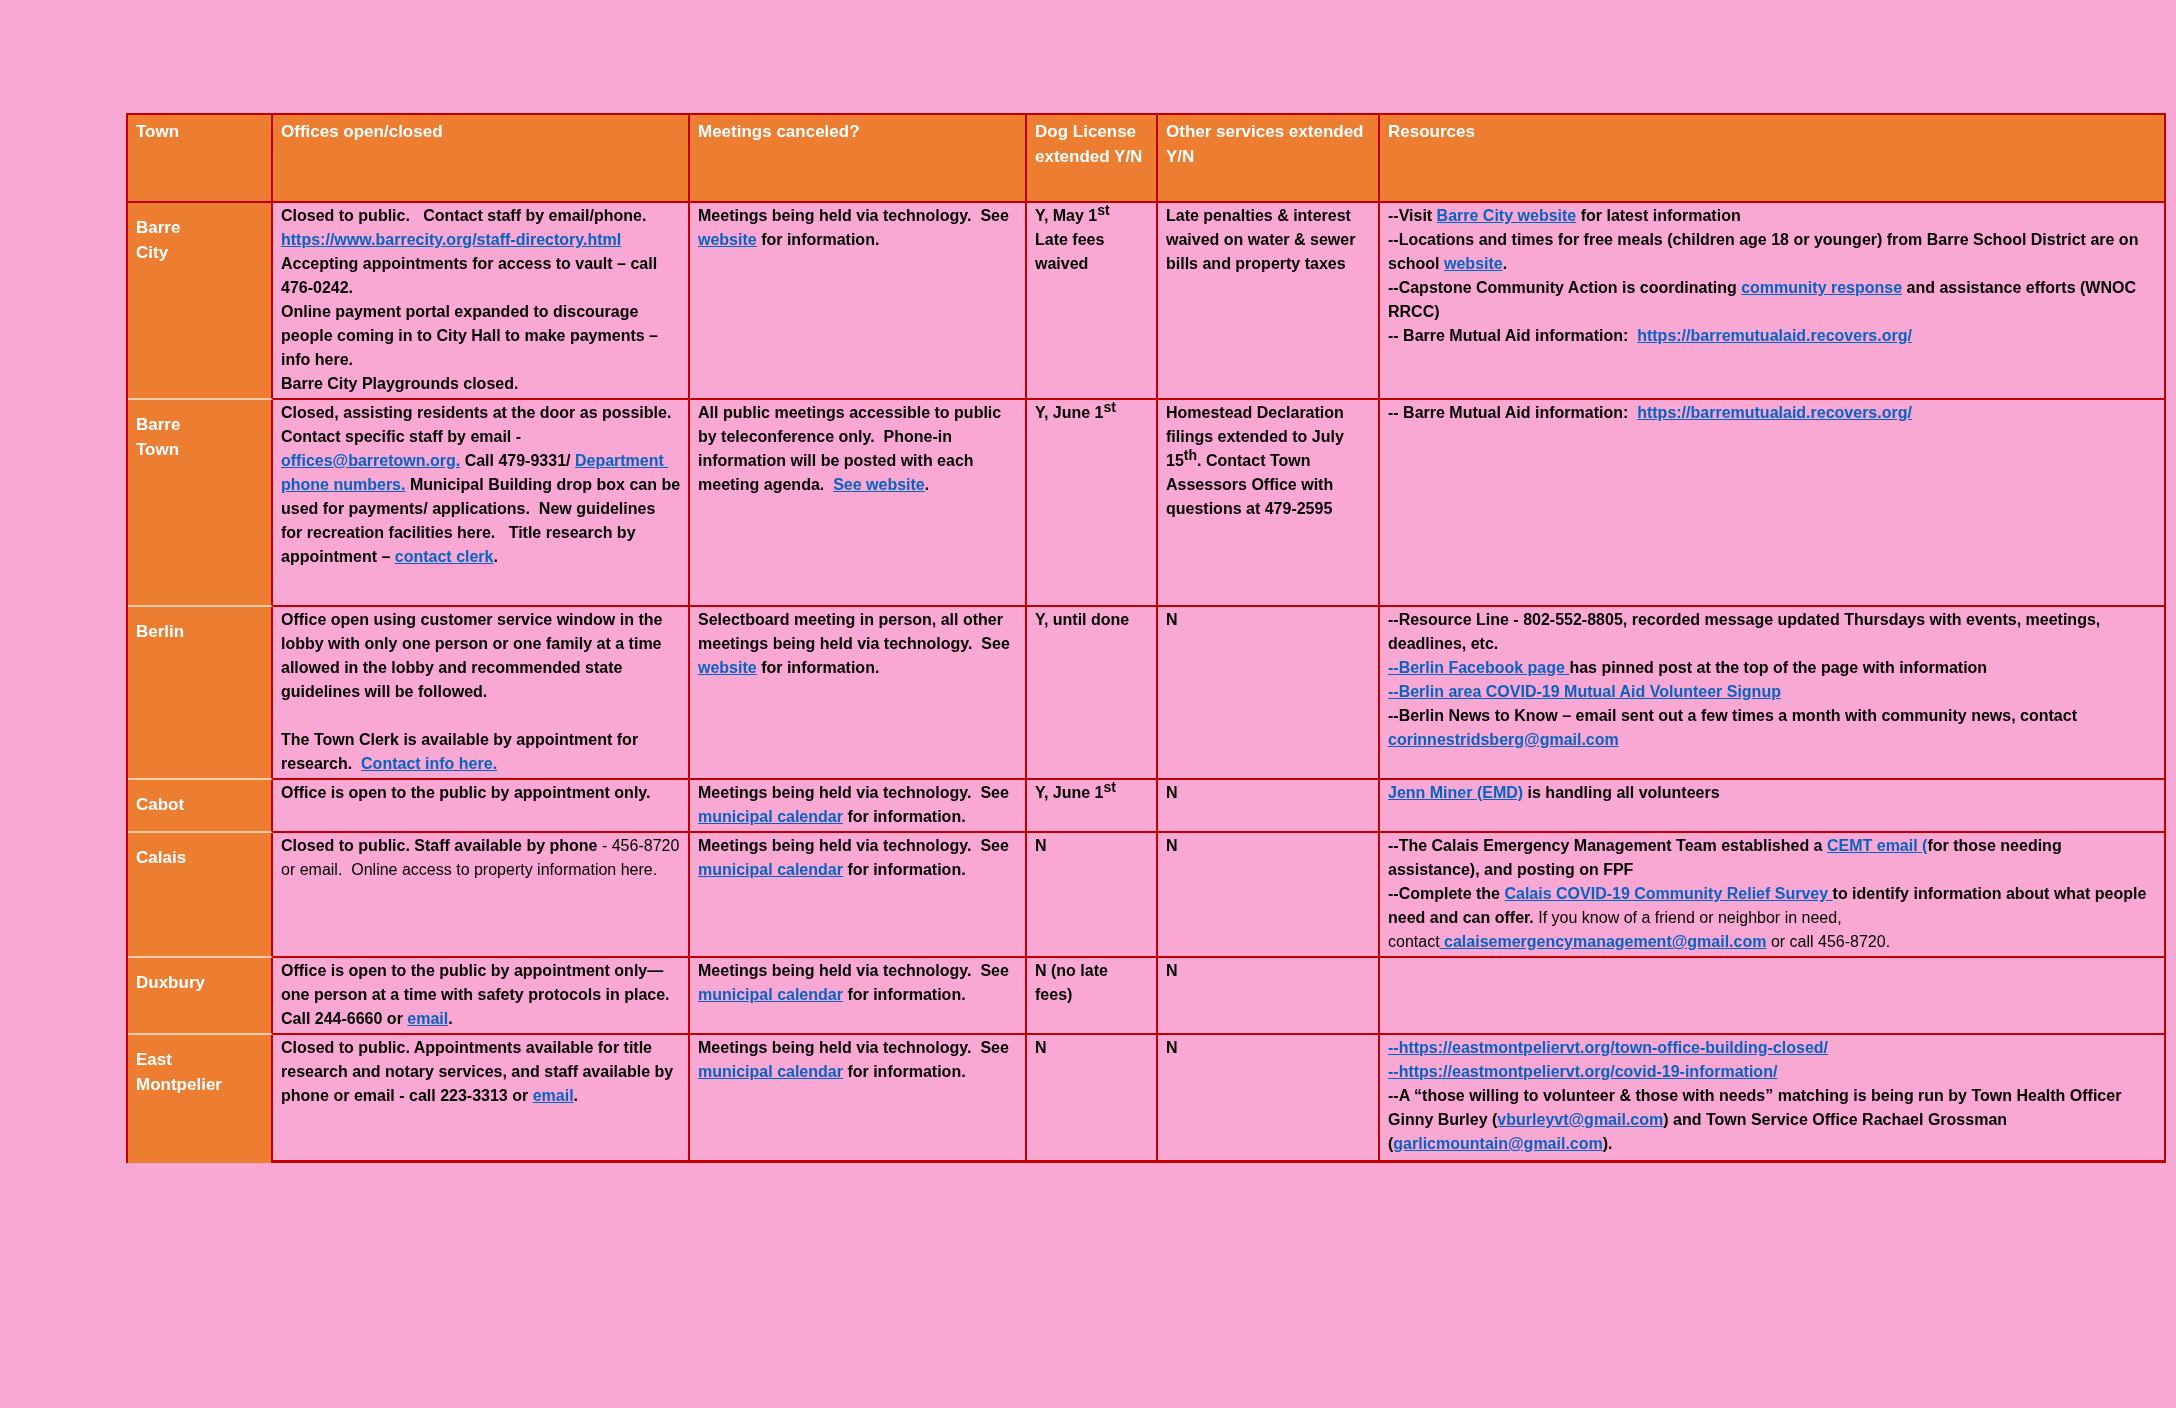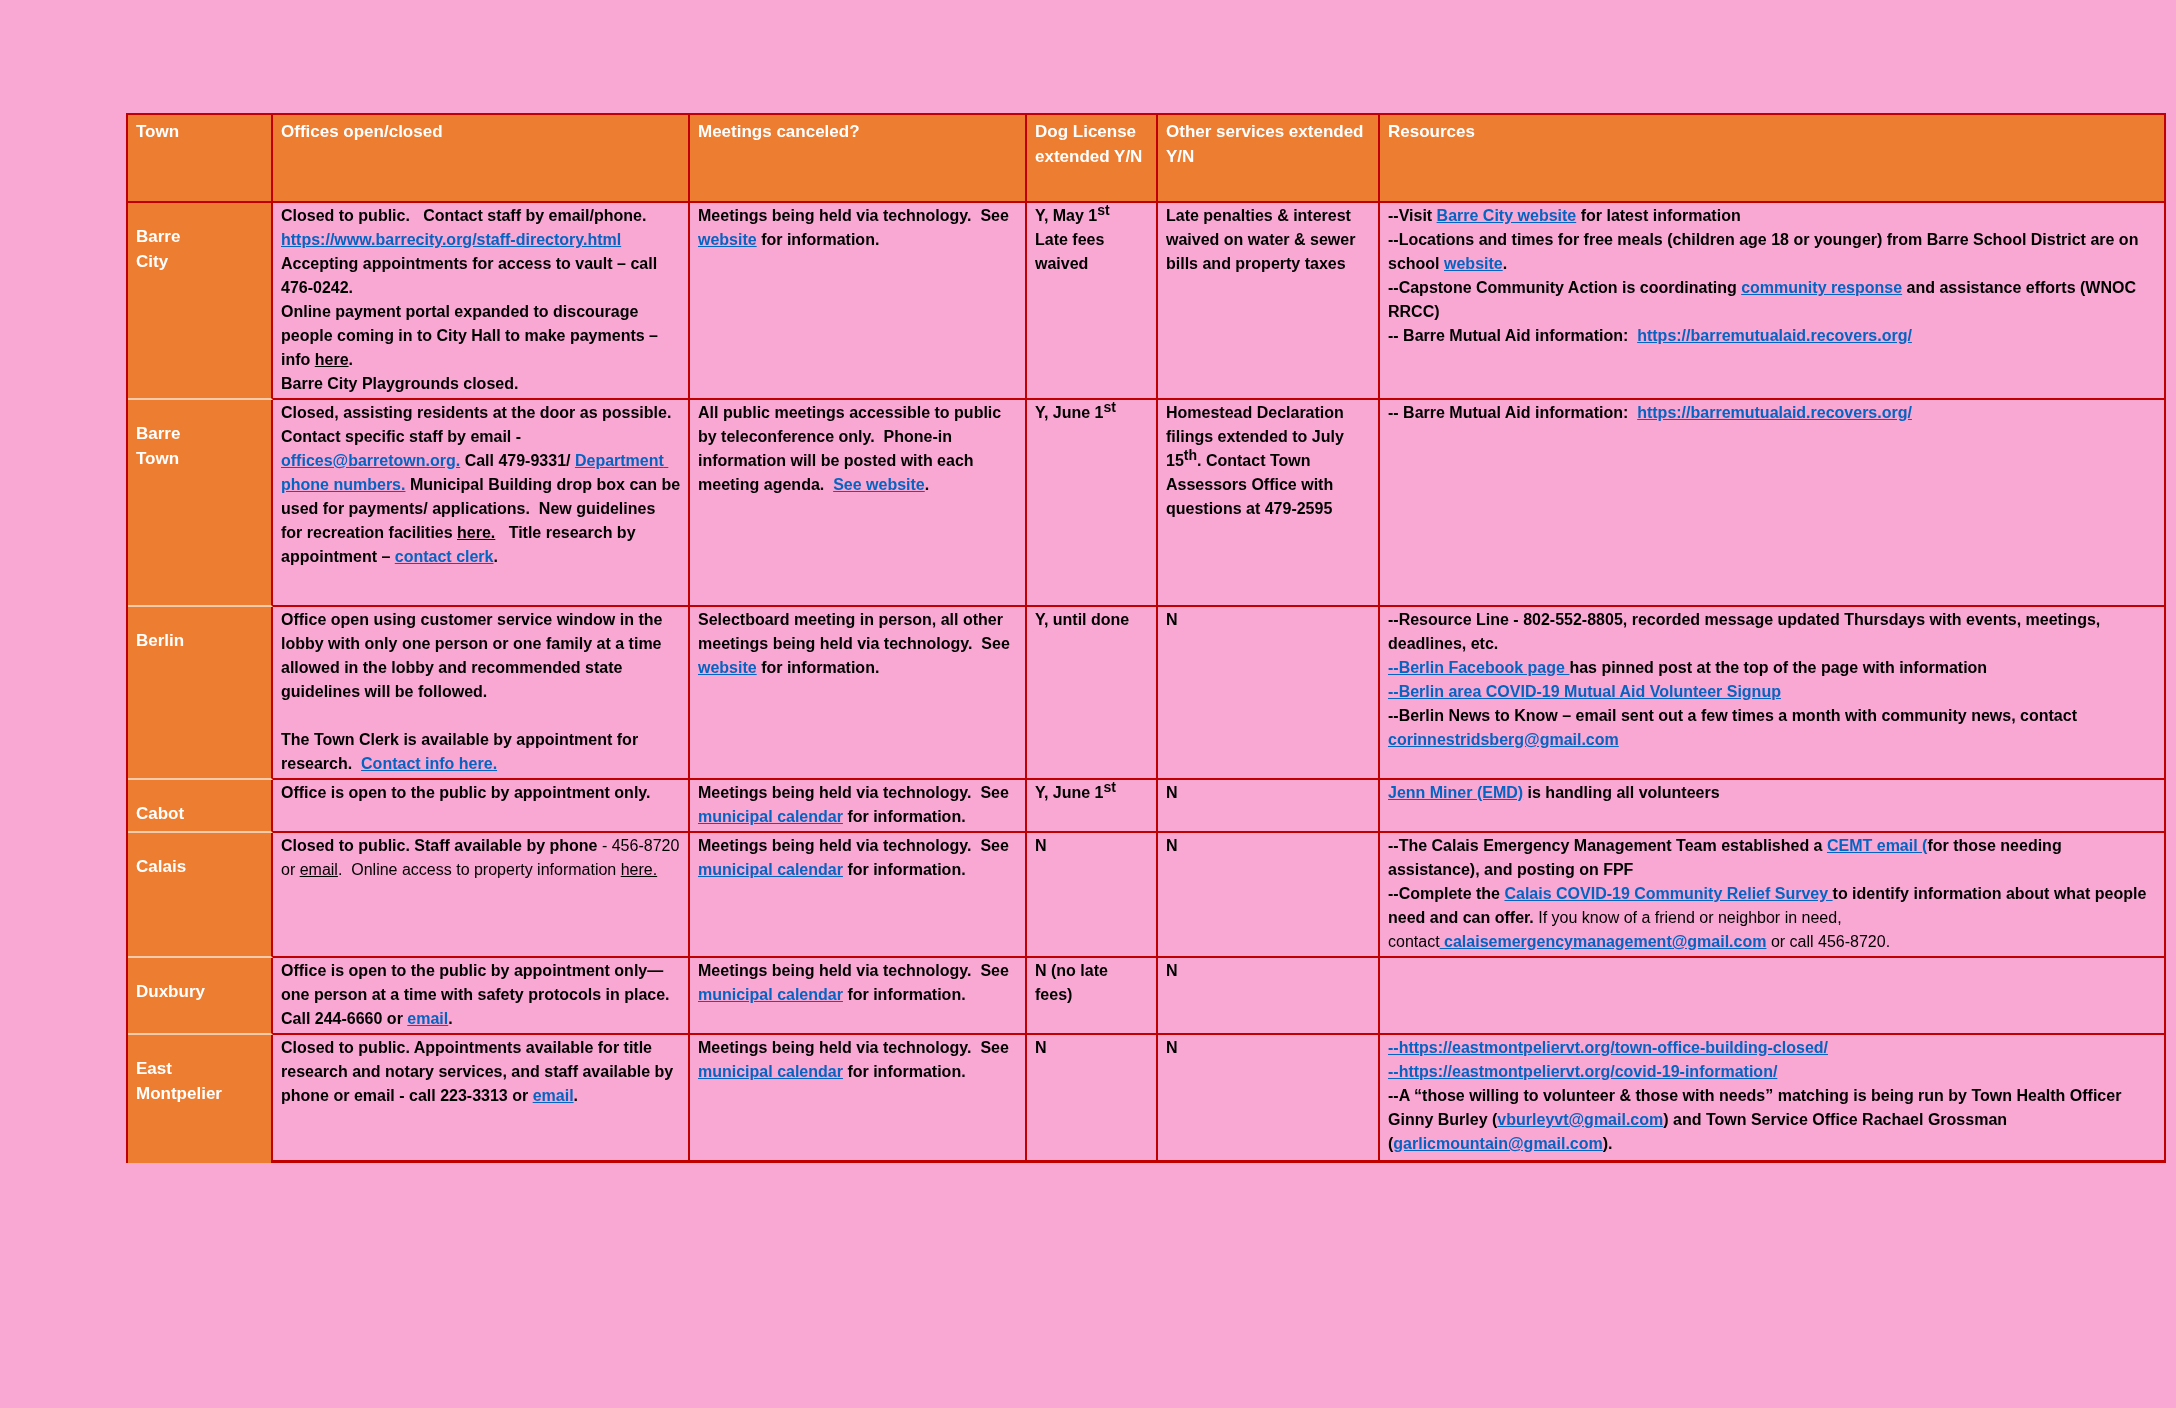--- a/index.html
+++ b/index.html
@@ -47,36 +47,36 @@
     color: #ffffff;
     font-size: 17px;
     line-height: 25px;
     padding-top: 4px;
   }
   table.doc-table td.town {
     background: #ED7D31;
     color: #ffffff;
     font-size: 17px;
     line-height: 25px;
-    padding-top: 21px;
+    padding-top: 12px;
     border-bottom: 2px solid #F2CBAD;
   }
   table.doc-table tbody tr:last-child td {
     border-bottom: 3px solid #C00000;
   }
   table.doc-table tbody tr:last-child td.town {
     border-bottom: none;
     margin-top: 21px;
   }
   .lnk {
     color: #0563C1;
     text-decoration: underline;
     cursor: pointer;
   }
-  .ul { text-decoration: underline; }
+  .ul { }
   .rg { font-weight: 400; }
   .sup {
     font-size: 14px;
     vertical-align: super;
     line-height: 0;
   }
 </style>
 </head>
 <body>
 

